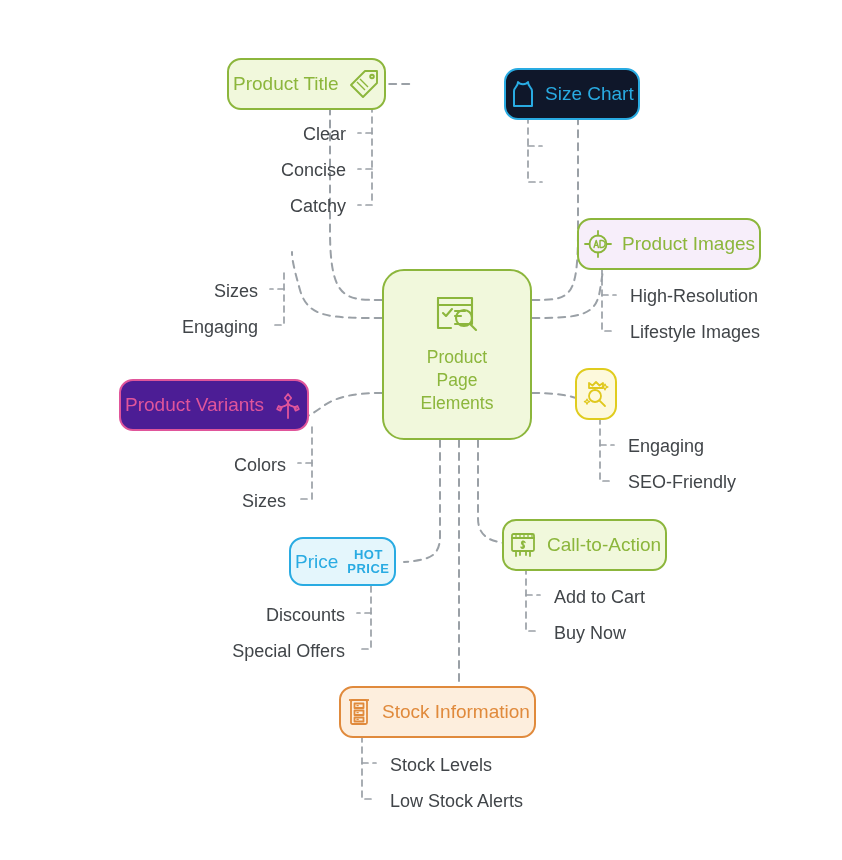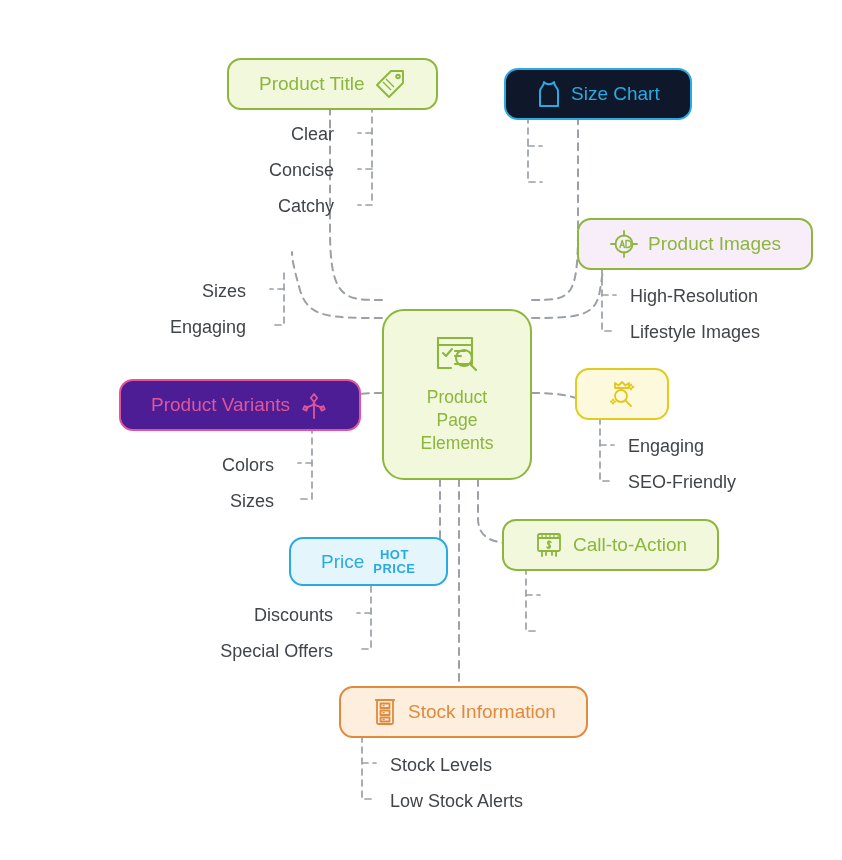--- a/index.html
+++ b/index.html
@@ -3,35 +3,35 @@
 <meta charset="utf-8">
 <style>
   html,body{margin:0;padding:0;background:#fff;}
   body{width:842px;height:860px;position:relative;overflow:hidden;
        font-family:"Liberation Sans","DejaVu Sans",sans-serif;}
   #canvas{position:absolute;inset:0;width:842px;height:860px;}
   svg.links{position:absolute;left:0;top:0;width:842px;height:860px;pointer-events:none;}
 
   .node{position:absolute;display:flex;align-items:center;gap:9px;
         border-width:2px;border-style:solid;border-radius:14px;
-        padding:9px 30px;box-sizing:border-box;white-space:nowrap;}
+        padding:9px 4px;box-sizing:border-box;white-space:nowrap;}
   .node .lbl{font-size:19px;line-height:1.15;}
   .node .ico{display:flex;align-items:center;justify-content:center;flex:0 0 auto;}
 
   
   #central{position:absolute;left:382px;top:269px;width:150px;height:171px;
            border:2px solid #8cb63c;border-radius:22px;background:#f1f8dc;
            display:flex;flex-direction:column;align-items:center;justify-content:center;gap:6px;
-           box-sizing:border-box;margin-top:40px;}
+           box-sizing:border-box;}
   #central .ctext{color:#8cb63c;font-size:17.5px;line-height:1.32;text-align:center;}
 
   .subs{position:absolute;font-size:18px;color:#414549;line-height:1;}
   .subs .s{position:absolute;white-space:nowrap;}
   .subs.right .s{left:0;}
-  .subs.left .s{right:16px;text-align:right;}
+  .subs.left .s{right:4px;text-align:right;}
 </style>
 </head>
 <body>
 
 <div id="canvas">
 
   <svg class="links" viewBox="0 0 842 860">
     <g fill="none" stroke="#9aa0a6" stroke-width="2" stroke-dasharray="7,6" stroke-linecap="round">
 
       <path d="M382,300 C345,300 330,300 330,230 L330,110 C330,86 345,84 410,84"></path>
@@ -201,20 +201,24 @@
       <svg width="30" height="30" viewBox="0 0 30 30" fill="none" stroke="#8cb63c" stroke-width="1.8" stroke-linejoin="round" stroke-linecap="round">
         <rect x="4" y="4" width="22" height="17" rx="1.5"></rect>
         <path d="M4,8 H26"></path>
         <path d="M8,4.5 V8 M12,4.5 V8 M16,4.5 V8 M20,4.5 V8 M24,4.5 V8" stroke-width="1.2"></path>
         <path d="M15,11 V18 M17,12.5 a2,2 0 0 0 -2,-1.2 a1.8,1.8 0 0 0 0,3.5 a1.8,1.8 0 0 1 0,3.5 a2,2 0 0 1 -2,-1.2" stroke-width="1.4"></path>
         <path d="M8,21 V26 M12,21 V25 M18,21 V25 M22,21 V26"></path>
       </svg>
     </span>
     <span class="lbl" style="color:#8cb63c;">Call-to-Action</span>
   </div>
+  <div class="subs right" style="left:554px;top:562px;width:230px;height:100px;">
+    <span class="s" style="top:26px;">Add to Cart</span>
+    <span class="s" style="top:62px;">Buy Now</span>
+  </div>
 
   <div class="node" style="left:339px;top:686px;border-color:#e08a3c;background:#fdeedd;">
     <span class="ico">
       <svg width="28" height="30" viewBox="0 0 28 30" fill="none" stroke="#e08a3c" stroke-width="1.8" stroke-linejoin="round">
         <rect x="6" y="3" width="16" height="24" rx="1.5"></rect>
         <path d="M4,3 H24"></path>
         <rect x="9.5" y="6.5" width="9" height="4.5"></rect>
         <rect x="9.5" y="13.5" width="9" height="4.5"></rect>
         <rect x="9.5" y="20.5" width="9" height="4"></rect>
         <path d="M12,8.7 h1.2 M12,15.7 h1.2 M12,22.4 h1.2" stroke-width="1.3" stroke-linecap="round"></path>

